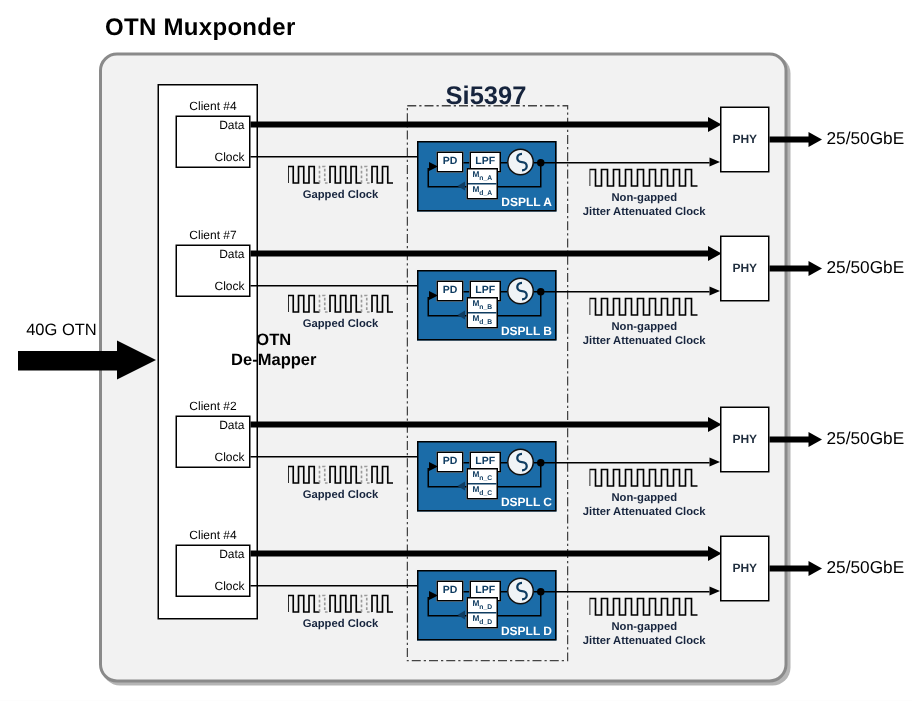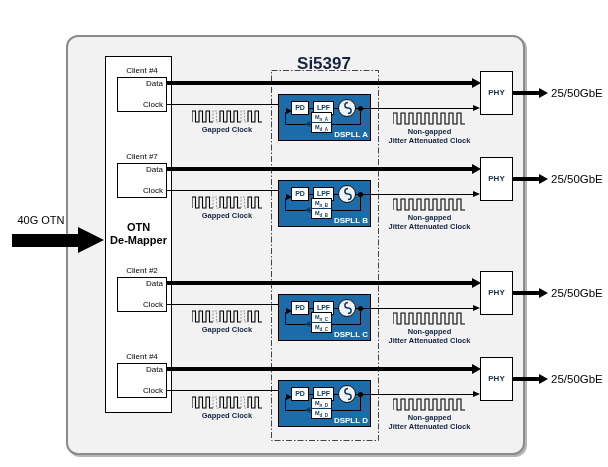--- a/index.html
+++ b/index.html
@@ -23,34 +23,35 @@
   .dot{position:absolute;width:5px;height:5px;border-radius:50%;background:#000;}
   .mbox{position:absolute;width:21px;height:21px;box-sizing:border-box;border:1px solid #000;background:#fff;text-align:center;}
   .mrow{font-size:5.5px;font-weight:bold;color:#0f3c61;line-height:9px;height:9px;}
   .mrow sub{font-size:4.5px;}
   .mrow.den{border-top:1px solid #0f3c61;}
   .dsplabel{position:absolute;width:72px;font-size:8px;font-weight:bold;color:#fff;text-align:right;}
   .phy{position:absolute;left:480px;width:33px;height:44px;box-sizing:border-box;border:1px solid #000;background:#fff;font-size:8px;font-weight:bold;color:#1f2d3d;text-align:center;line-height:42px;}
   .rate{position:absolute;left:551px;font-size:11.5px;color:#000;}
   .wavelabel{position:absolute;font-size:7.5px;font-weight:bold;color:#16243d;text-align:center;line-height:8.5px;}
   .silabel{position:absolute;left:284px;top:54px;width:80px;text-align:center;font-size:17px;font-weight:bold;color:#16243d;}
-  .demap-label{position:absolute;left:105px;top:221px;width:67px;text-align:center;font-size:11px;font-weight:bold;color:#000;line-height:13px;}
+  .demap-label{position:absolute;left:105px;top:221px;width:67px;text-align:center;font-size:11px;font-weight:bold;color:#000;line-height:13px;padding-left:44px;}
   .inlabel{position:absolute;left:10px;top:214px;width:62px;text-align:center;font-size:11px;color:#000;}
   .inarrow-body{position:absolute;left:12px;top:234px;width:66px;height:13px;background:#000;}
   .inarrow-head{position:absolute;left:78px;top:227px;width:0;height:0;border-left:26px solid #000;border-top:13.5px solid transparent;border-bottom:13.5px solid transparent;}
   svg.wave{position:absolute;}
   svg.wave path{fill:none;stroke:#000;stroke-width:1.1;}
   svg.wave path.gap{stroke:#9a9a9a;stroke-dasharray:1.8 1.4;}
   .sine{position:absolute;left:1px;top:-1px;}
 </style>
 </head>
 <body>
 
 <div class="stage">
 
+  <div class="title">OTN Muxponder</div>
 
   <div class="container"></div>
 
   <div class="inlabel">40G OTN</div>
   <div class="inarrow-body"></div>
   <div class="inarrow-head"></div>
 
   <div class="whitebox" style="left:105px;top:56px;width:67px;height:357px;"></div>
   <div class="demap-label">
     <div>OTN</div>

